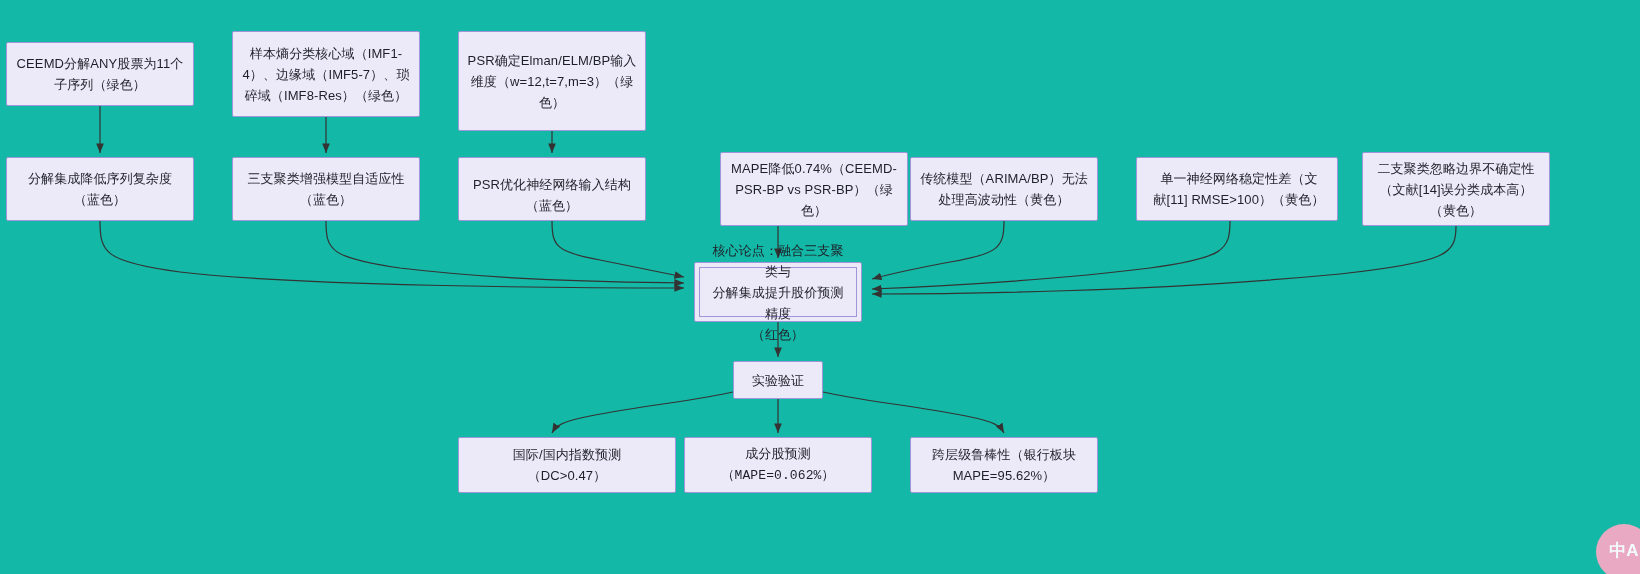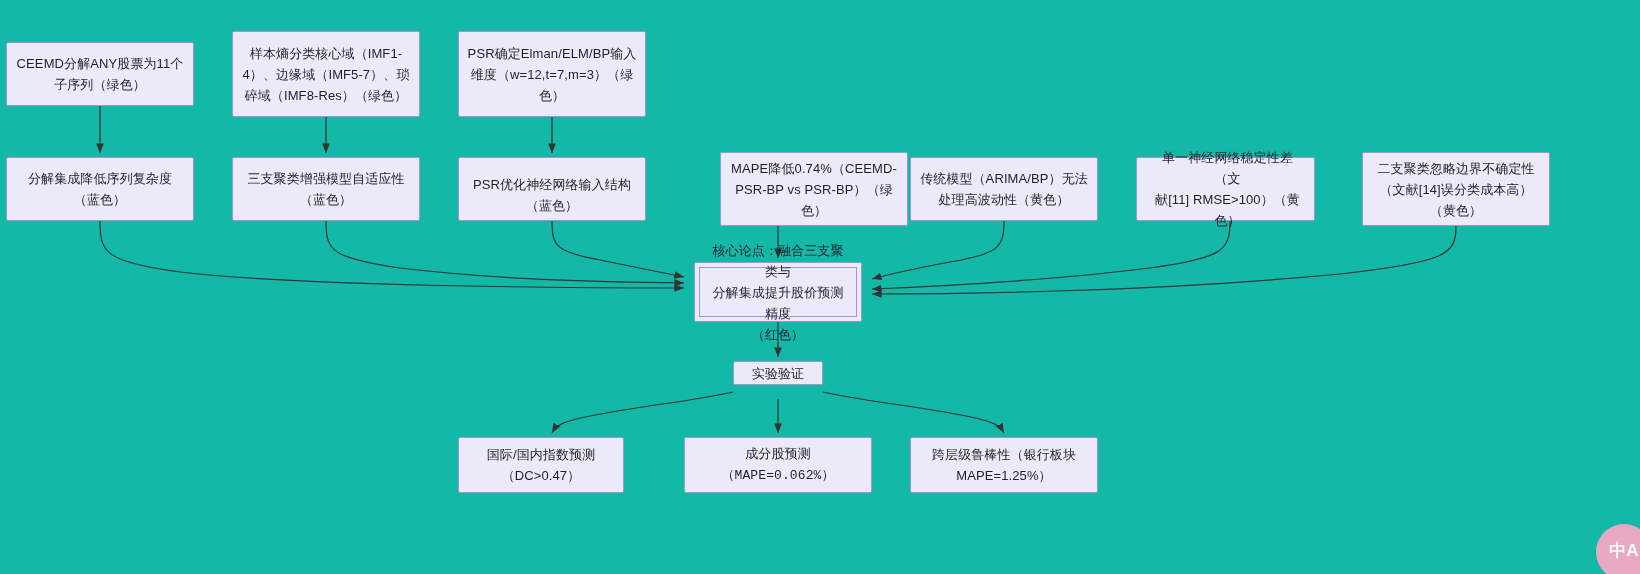--- a/index.html
+++ b/index.html
@@ -127,21 +127,21 @@
     <span class="label">CEEMD分解ANY股票为11个
 子序列（绿色）</span>
   </div>
 
   <div class="node" style="left:232px;top:31px;width:188px;height:86px;">
     <span class="label">样本熵分类核心域（IMF1-
 4）、边缘域（IMF5-7）、琐
 碎域（IMF8-Res）（绿色）</span>
   </div>
 
-  <div class="node" style="left:458px;top:31px;width:188px;height:86px;">
+  <div class="node" style="left:458px;top:31px;width:188px;height:100px;">
     <span class="label">PSR确定Elman/ELM/BP输入
 维度（w=12,t=7,m=3）（绿
 色）</span>
   </div>
 
   <div class="node" style="left:6px;top:157px;width:188px;height:64px;">
     <span class="label">分解集成降低序列复杂度
 （蓝色）</span>
   </div>
 
@@ -159,55 +159,55 @@
     <span class="label">MAPE降低0.74%（CEEMD-
 PSR-BP vs PSR-BP）（绿
 色）</span>
   </div>
 
   <div class="node" style="left:910px;top:157px;width:188px;height:64px;">
     <span class="label">传统模型（ARIMA/BP）无法
 处理高波动性（黄色）</span>
   </div>
 
-  <div class="node" style="left:1136px;top:157px;width:179px;height:64px;padding-left:12px;">
+  <div class="node" style="left:1136px;top:157px;width:202px;height:64px;padding-left:12px;">
     <span class="label">单一神经网络稳定性差（文
 献[11] RMSE&gt;100）（黄色）</span>
   </div>
 
   <div class="node" style="left:1362px;top:152px;width:188px;height:74px;">
     <span class="label">二支聚类忽略边界不确定性
 （文献[14]误分类成本高）
 （黄色）</span>
   </div>
 
   <div class="node core" style="left:694px;top:262px;width:168px;height:60px;">
     <span class="inner">
       <span class="label">核心论点：融合三支聚类与
 分解集成提升股价预测精度
 （红色）</span>
     </span>
   </div>
 
-  <div class="node" style="left:733px;top:361px;width:90px;height:24px;">
+  <div class="node" style="left:733px;top:361px;width:90px;height:38px;">
     <span class="label">实验验证</span>
   </div>
 
-  <div class="node" style="left:458px;top:437px;width:166px;height:56px;">
+  <div class="node" style="left:458px;top:437px;width:218px;height:56px;">
     <span class="label">国际/国内指数预测
 （DC&gt;0.47）</span>
   </div>
 
   <div class="node" style="left:684px;top:437px;width:188px;height:56px;font-family:Liberation Mono, monospace;">
     <span class="label">成分股预测
 （MAPE=0.062%）</span>
   </div>
 
   <div class="node" style="left:910px;top:437px;width:188px;height:56px;">
     <span class="label">跨层级鲁棒性（银行板块
-MAPE=1.25%）</span>
+MAPE=95.62%）</span>
   </div>
 
   <div id="watermark" style="left:1596px;top:524px;">
     <span class="wmtext">中A</span>
   </div>
 
 </div>
 
 </body></html>

